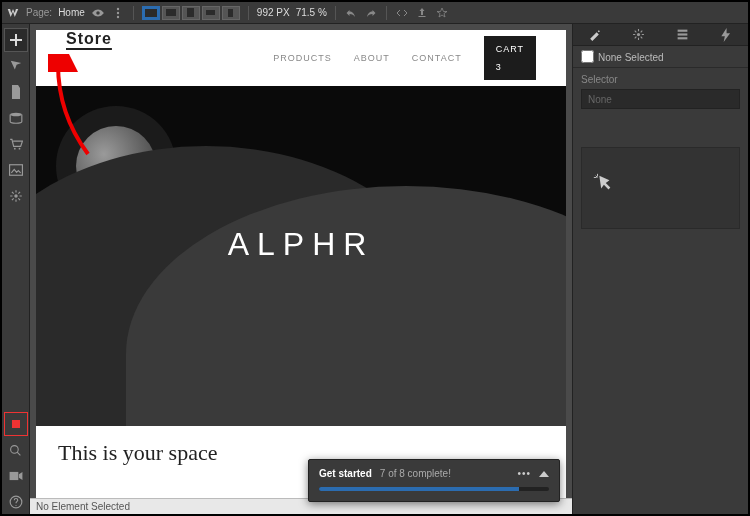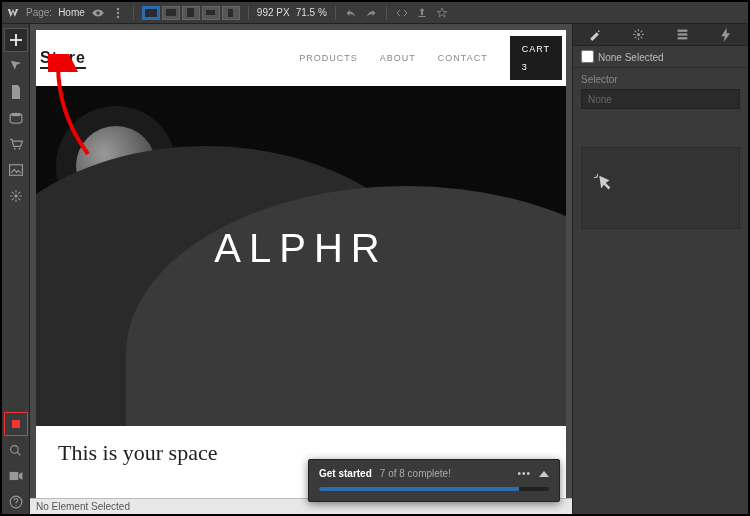--- a/index.html
+++ b/index.html
@@ -23,31 +23,31 @@
 
 .rail { width: 28px; background: #3a3a3a; display: flex; flex-direction: column; align-items: center; padding-top: 4px; gap: 2px; border-right: 1px solid #222; }
 .rail .ritem { width: 24px; height: 24px; display: flex; align-items: center; justify-content: center; color: #aaa; cursor: pointer; }
 .rail .spacer { flex: 1; }
 
 
 .canvas-wrap { flex: 1; background: #4a4a4a; position: relative; display: flex; flex-direction: column; min-width: 0; }
 .canvas { flex: 1; background: #fff; margin: 6px 6px 0 6px; position: relative; overflow: hidden; }
 
 
-.site-header { height: 56px; display: flex; align-items: center; padding: 0 4px; background: #fff; }
+.site-header { height: 56px; display: flex; padding: 0 30px; background: #fff; }
 .site-logo { font-weight: 700; font-size: 16px; letter-spacing: 1px; text-decoration: underline; color: #222; text-underline-offset: 4px; text-decoration-thickness: 2px; }
 .site-nav { margin-left: auto; display: flex; align-items: center; gap: 22px; font-size: 9px; letter-spacing: 1px; color: #888; }
 .site-nav a { color: #888; text-decoration: none; cursor: pointer; }
 .cart-btn { background: #1c1c1c; color: #fff; padding: 8px 12px; font-size: 9px; letter-spacing: 1px; display: flex; gap: 8px; flex-direction: column; }
 
 
 .hero { position: relative; height: 340px; background: #0a0a0a; overflow: hidden; }
 .hero .halo { position: absolute; top: 20px; left: 20px; width: 120px; height: 120px; border-radius: 50%; background: #1b1b1b; }
 .hero .moon { position: absolute; top: 40px; left: 40px; width: 80px; height: 80px; border-radius: 50%; background: radial-gradient(circle at 35% 35%, #9a9a9a 0%, #5a5a5a 60%, #3a3a3a 100%); }
-.hero .title { position: absolute; top: 140px; left: 0; right: 0; text-align: center; color: #fff; font-size: 40px; letter-spacing: 8px; font-weight: 300; }
+.hero .title { position: absolute; top: 140px; left: 0; right: 0; text-align: center; color: #fff; font-size: 32px; letter-spacing: 8px; font-weight: 300; }
 .hero .wave1 { position: absolute; bottom: -20px; left: -80px; width: 500px; height: 300px; background: #2a2a2a; border-radius: 50% 50% 0 0 / 60% 60% 0 0; }
 .hero .wave2 { position: absolute; bottom: -40px; right: -120px; width: 560px; height: 280px; background: #3a3a3a; border-radius: 50% 50% 0 0 / 60% 60% 0 0; }
 
 .heading2 { padding: 14px 22px 0 22px; font-size: 22px; color: #222; font-weight: 400; font-family: Georgia, serif; }
 
 
 .checklist { position: absolute; bottom: 12px; right: 12px; width: 252px; background: #3a3a3a; border: 1px solid #222; border-radius: 2px; color: #ddd; padding: 8px 10px 10px 10px; box-shadow: 0 2px 8px rgba(0,0,0,.5); }
 .checklist .row1 { display: flex; align-items: center; gap: 8px; font-size: 10px; }
 .checklist .row1 .t1 { font-weight: 700; color: #fff; }
 .checklist .row1 .t2 { color: #aaa; }

